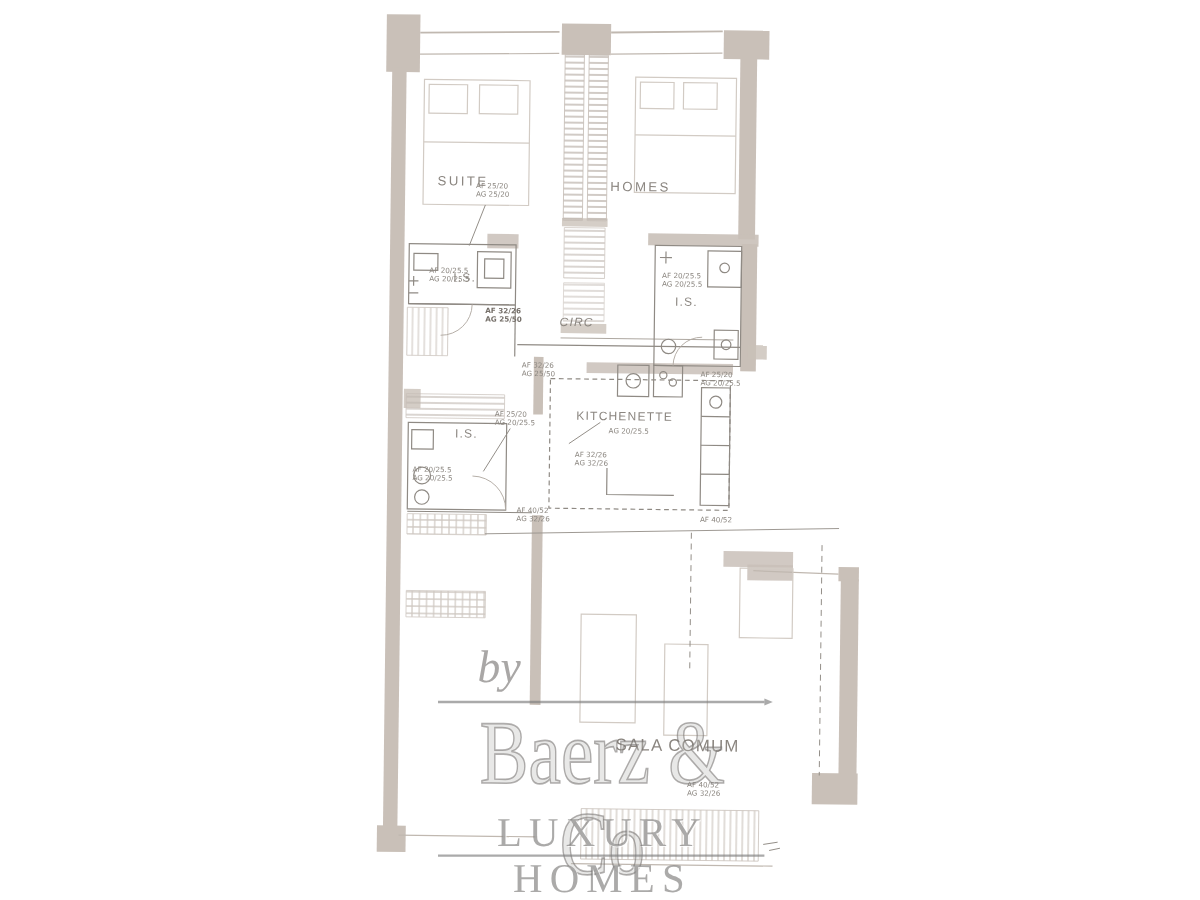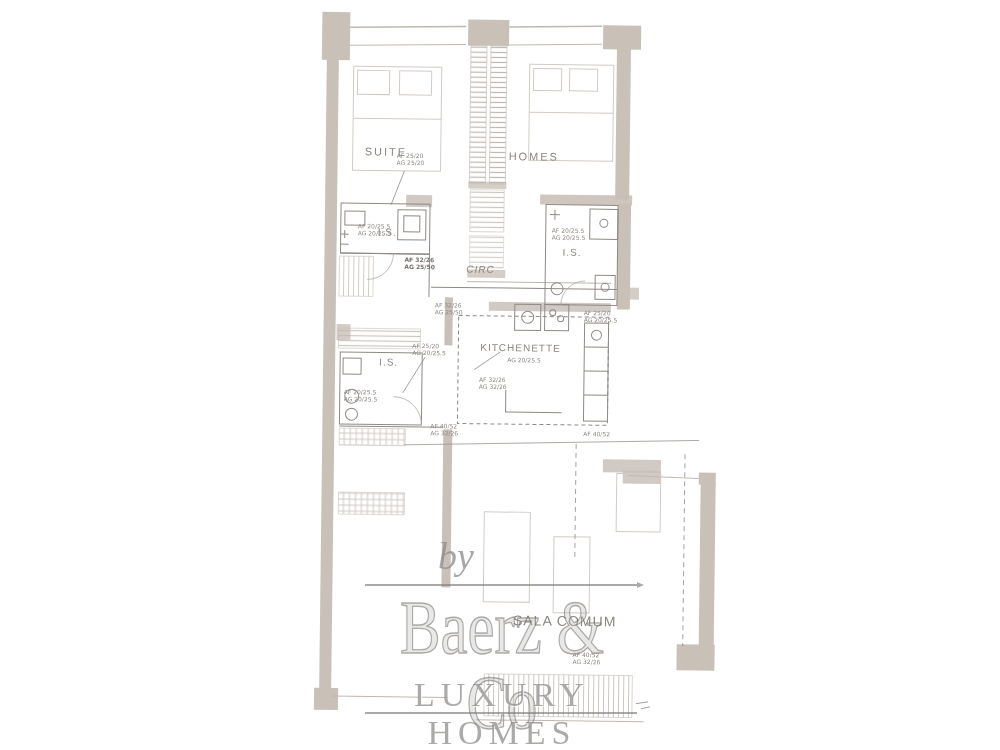--- a/index.html
+++ b/index.html
@@ -9,21 +9,21 @@
         transform:rotate(0.7deg);transform-origin:500px 375px;}
   .plan svg{position:absolute;left:0;top:0;}
   .lbl{position:absolute;color:#8b8680;letter-spacing:2px;font-size:11px;white-space:nowrap;}
   .lbl.sm{font-size:10px;letter-spacing:1px;}
   .lbl.xs{font-size:14px;letter-spacing:1px;}
   .ann{position:absolute;font-family:"DejaVu Sans",sans-serif;font-size:6px;line-height:7px;
        color:#8d8882;white-space:nowrap;}
   .ann.bold{font-weight:bold;color:#756f69;}
   .wm{position:absolute;left:0;top:0;width:1000px;height:750px;pointer-events:none;}
   .wm-by{position:absolute;left:398px;top:534px;font-family:"Liberation Serif",serif;
-         font-style:italic;font-size:38px;color:rgba(140,138,136,0.75);margin-left:40px;}
+         font-style:italic;font-size:38px;color:rgba(140,138,136,0.75);}
   .wm-line{position:absolute;height:0;border-top:2px solid rgba(125,125,125,0.65);}
   .wm-line.l1{left:365px;top:584px;width:272px;}
   .wm-line.l1:after{content:"";position:absolute;right:-7px;top:-4px;width:0;height:0;
          border-left:7px solid rgba(125,125,125,0.65);border-top:3px solid transparent;
          border-bottom:3px solid transparent;}
   .wm-line.l2{left:365px;top:712px;width:272px;}
   .wm-brand{position:absolute;left:352px;top:590px;width:300px;text-align:center;
          font-family:"Liberation Serif",serif;font-size:64px;line-height:1;
          color:rgba(190,188,185,0.35);-webkit-text-stroke:1.2px rgba(115,112,109,0.55);
          transform:scale(0.95,1.18);transform-origin:center top;}

